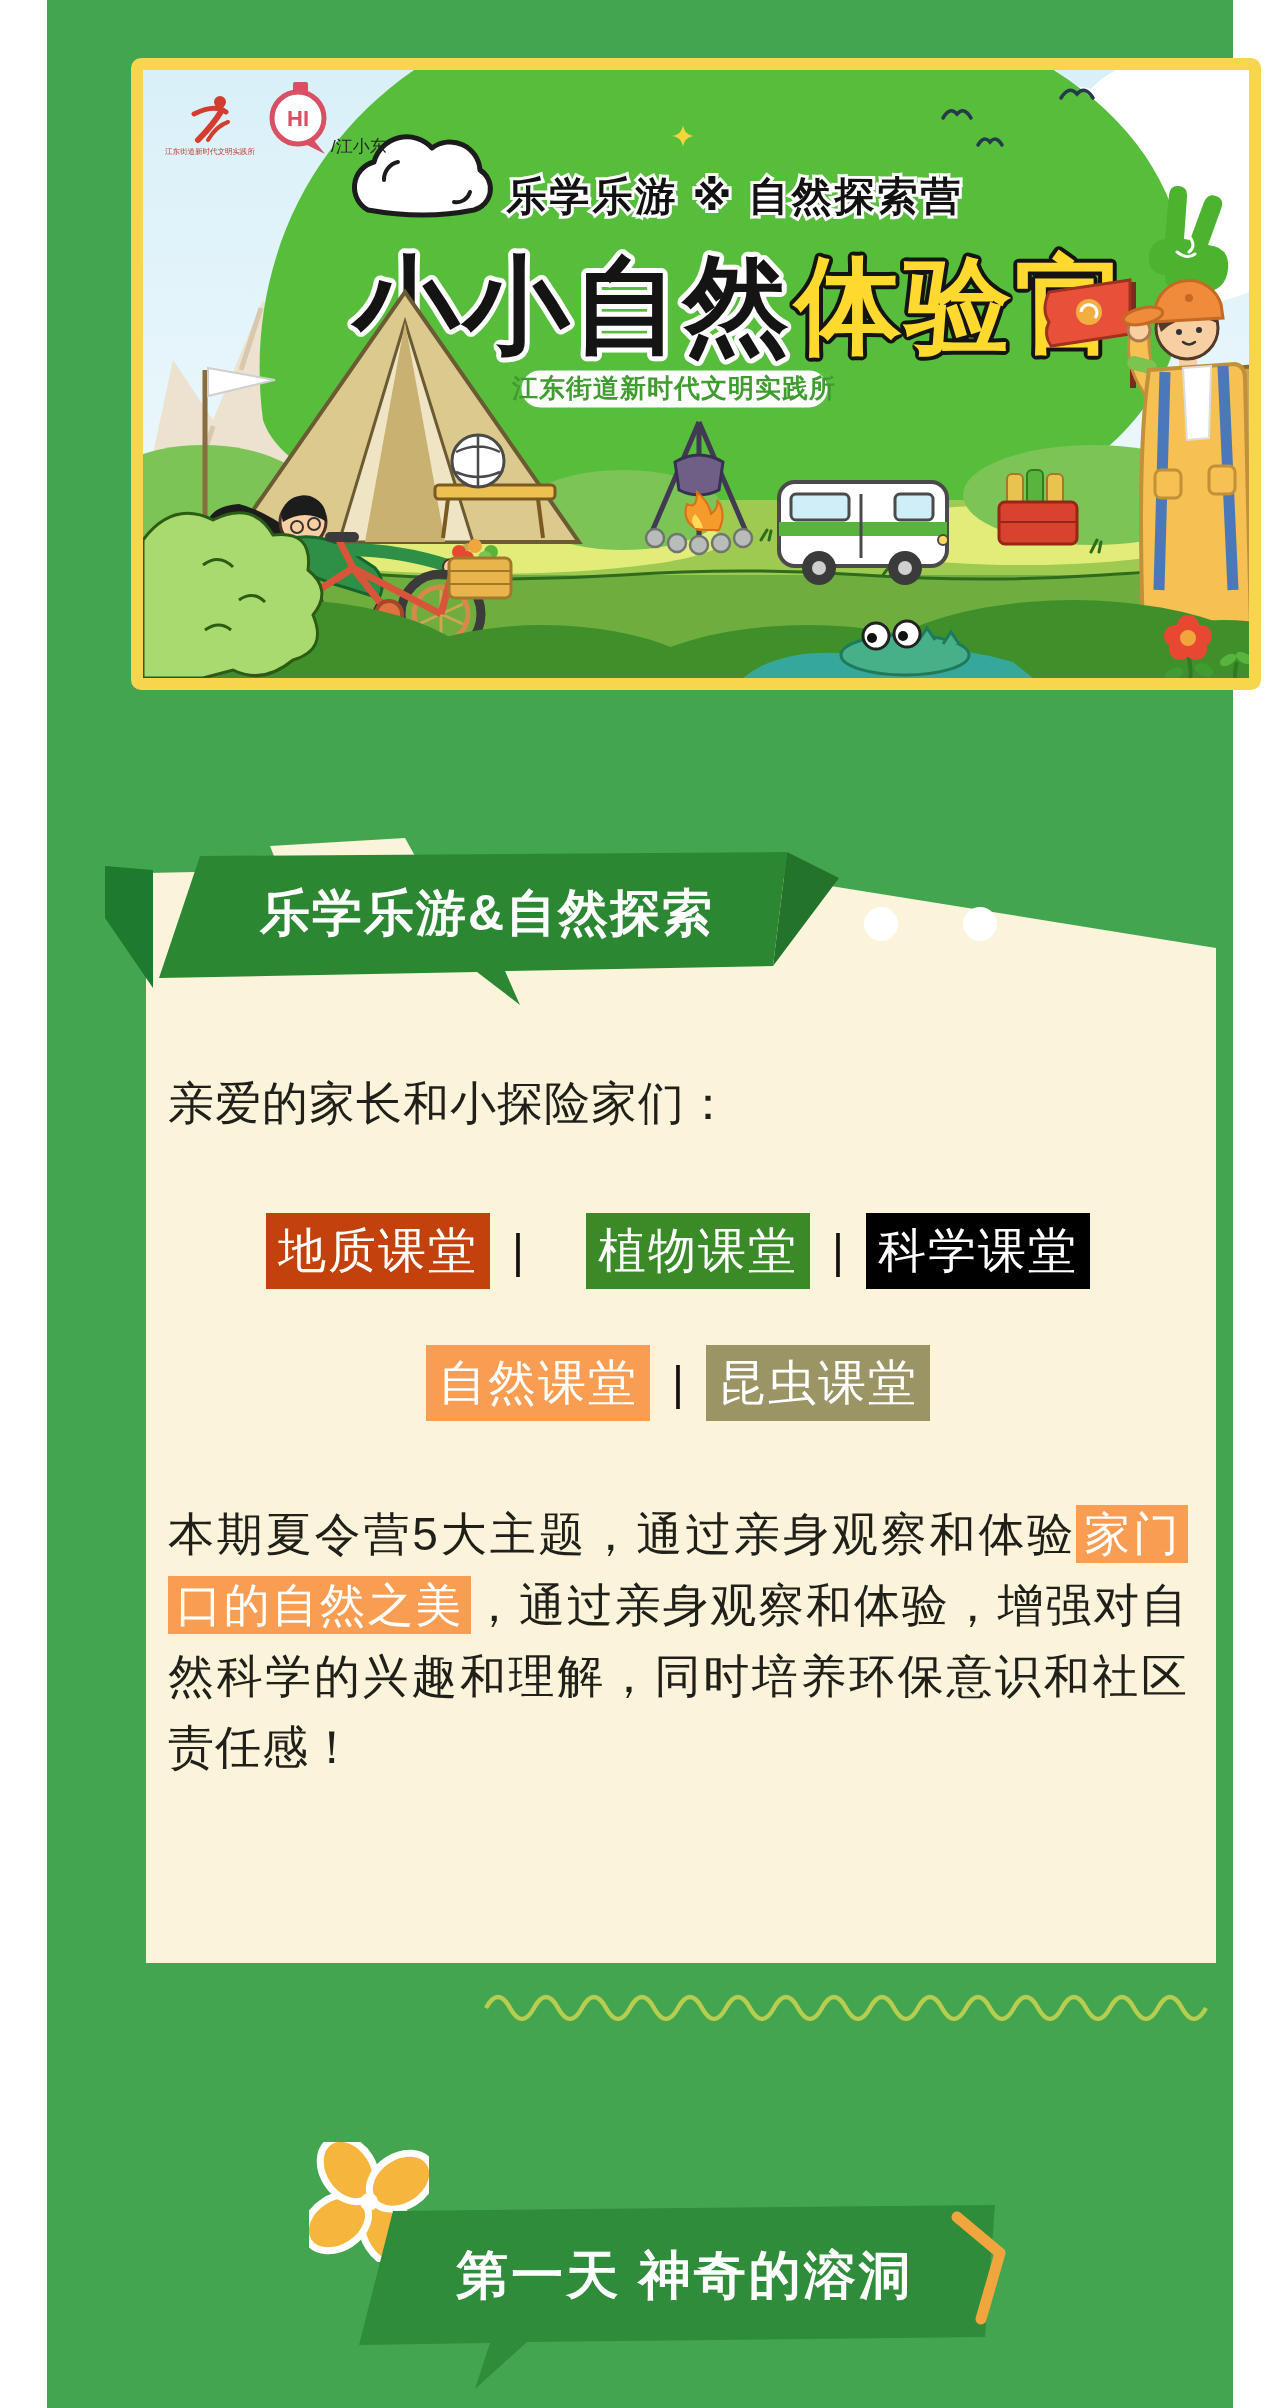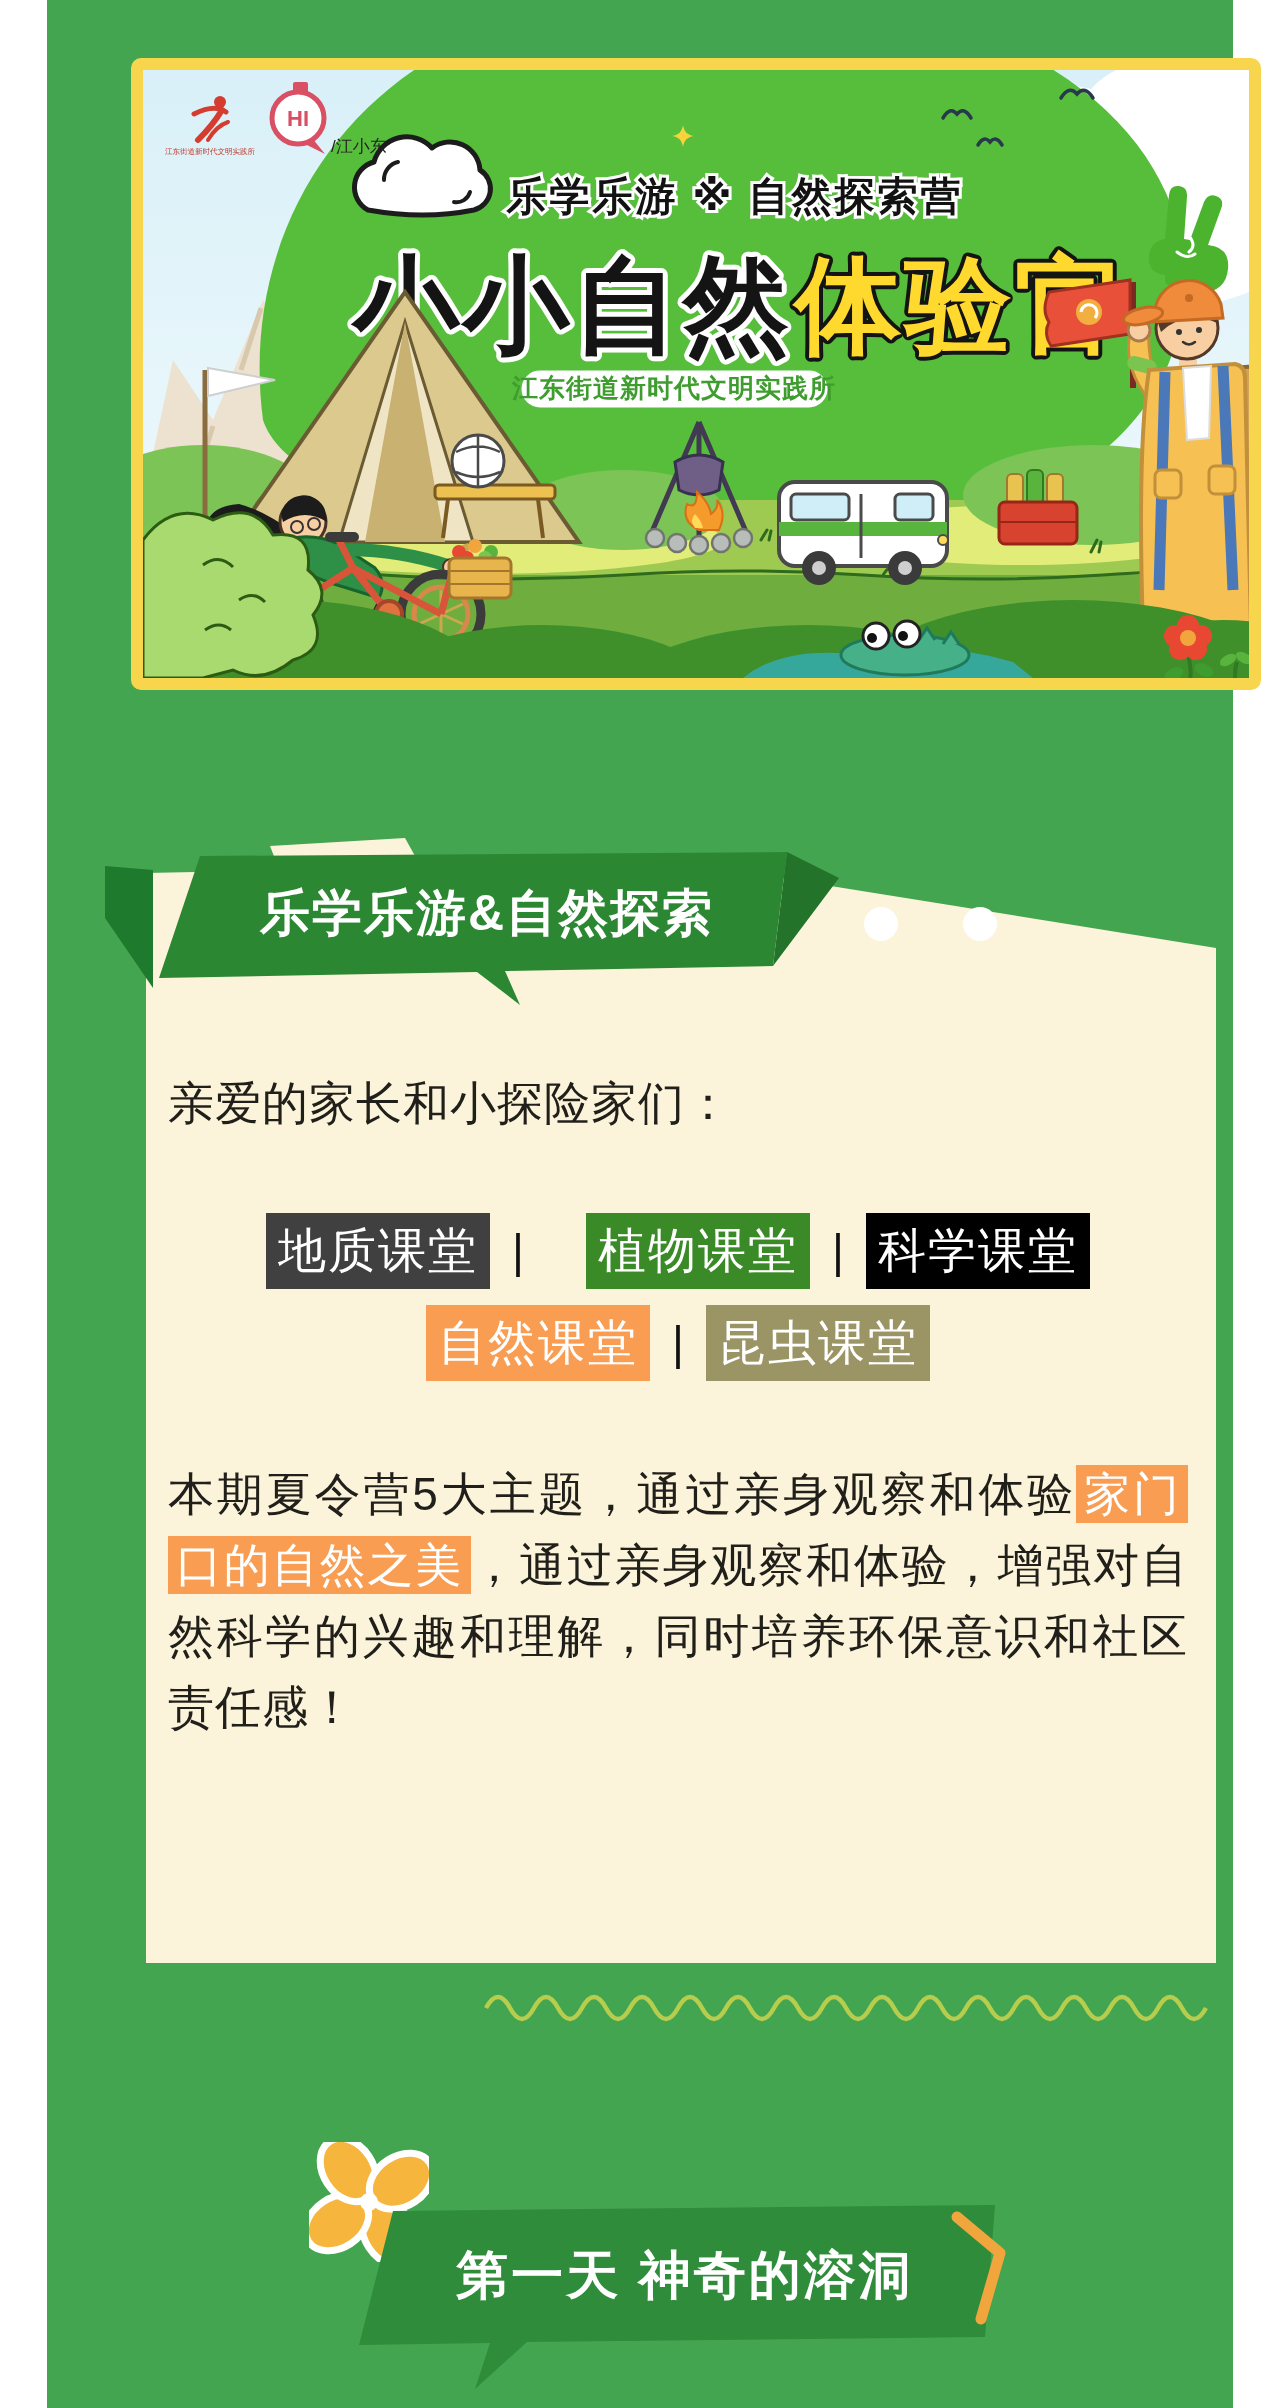--- a/index.html
+++ b/index.html
@@ -14,21 +14,21 @@
   .ribbon-svg{position:absolute;left:58px;top:838px;}
   .dot{position:absolute;width:34px;height:34px;border-radius:50%;background:#ffffff;}
   .dot1{left:817px;top:907px;} .dot2{left:916px;top:907px;}
   
   .card{position:absolute;left:99px;top:862px;width:1070px;height:1101px;background:#fbf4da;
         clip-path:polygon(0% 1%,50% 0%,100% 7.8%,100% 100%,0% 100%);}
   .card-inner{position:absolute;left:22px;right:28px;top:160px;color:#211f1a;}
   .para{font-size:46px;line-height:71px;text-align:justify;letter-spacing:1px;}
   .tags{margin-top:74px;}
   .tag-row{display:flex;justify-content:center;align-items:center;gap:22px;}
-  .tag-row + .tag-row{margin-top:16px;}
+  .tag-row + .tag-row{margin-top:56px;}
   .tag{color:#ffffff;font-size:48px;line-height:1;padding:14px 12px;letter-spacing:2px;}
   .tag-sep{color:#111;font-size:46px;font-weight:300;}
   .para2{margin-top:78px;}
   .hl{color:#ffffff;padding:3px 8px;-webkit-box-decoration-break:clone;box-decoration-break:clone;}
   
   .wave{position:absolute;left:437px;top:1984px;}
   
   .flower{position:absolute;left:262px;top:2142px;}
   .day1{position:absolute;left:300px;top:2195px;}
 </style>
@@ -278,21 +278,21 @@
         </g>
       </svg>
     </div>
 
     <div class="card">
       <div class="card-inner">
         <p class="para">亲爱的家长和小探险家们：</p>
 
         <div class="tags">
           <div class="tag-row">
-            <span class="tag" style="background-color: #404040;">地质课堂</span>
+            <span class="tag" style="background-color: #c2410c;">地质课堂</span>
             <span class="tag-sep">|</span>
             <span class="tag" style="background-color: rgb(58, 139, 39); margin-left: 40px;">植物课堂</span>
             <span class="tag-sep">|</span>
             <span class="tag" style="background-color: #000000;">科学课堂</span>
           </div>
           <div class="tag-row">
             <span class="tag" style="background-color: rgb(248, 157, 82);">自然课堂</span>
             <span class="tag-sep">|</span>
             <span class="tag" style="background-color: rgb(155, 148, 101); font-family: Liberation Serif, serif;">昆虫课堂</span>
           </div>

